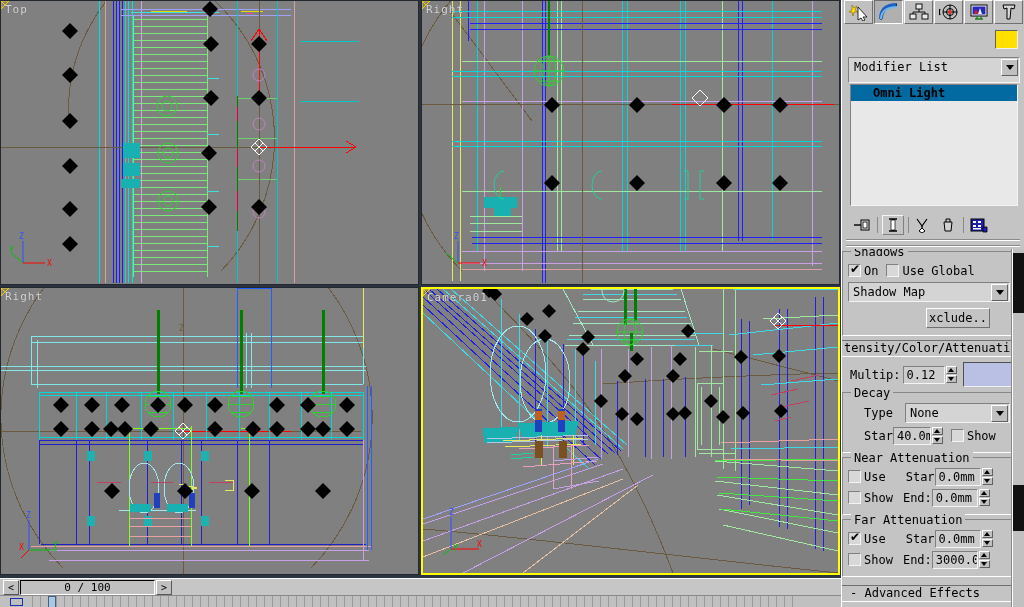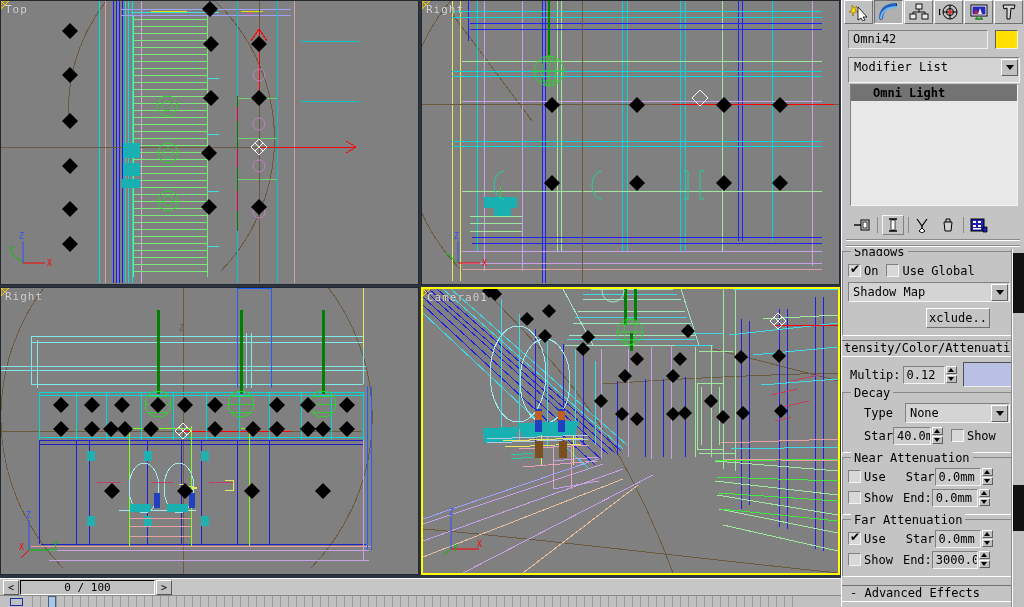--- a/index.html
+++ b/index.html
@@ -161,21 +161,21 @@
     background:#e8e8e8;
     border:1px solid #808080;
     border-right-color:#f4f4f4; border-bottom-color:#f4f4f4;
   }
   .stack-item {
     height:16px; line-height:16px;
     padding-left:22px;
     font-family:"DejaVu Sans Mono", monospace; font-size:12px;
     font-weight:bold; color:#000;
   }
-  .stack-item.sel { background:#737373; }
+  .stack-item.sel { background:#0369a1; }
 
   .stackbar {
     position:absolute; left:8px; top:213px; width:168px; height:24px;
     display:flex; align-items:center;
   }
   .sbtn {
     width:22px; height:20px; margin:0 1px;
     background:#c4c4c4;
     display:flex; align-items:center; justify-content:center;
   }
@@ -1032,21 +1032,20 @@
         </svg>
       </div>
       <div class="ptab">
         <svg width="20" height="18" viewBox="0 0 20 18">
           <path d="M4 2 L16 2 L15 6 L12 5 L11 16 L8 16 L8 5 L5 6 Z" fill="#d8d8d8" stroke="#000" stroke-width="1"></path>
         </svg>
       </div>
     </div>
 
     <div class="namerow">
-      <div class="name-input">Omni42</div>
       <div class="color-sw"></div>
     </div>
 
     <div class="modlist">
       <span>Modifier List</span>
       <span class="ddbtn"></span>
     </div>
 
     <div class="stack">
       <div class="stack-item sel">Omni Light</div>

